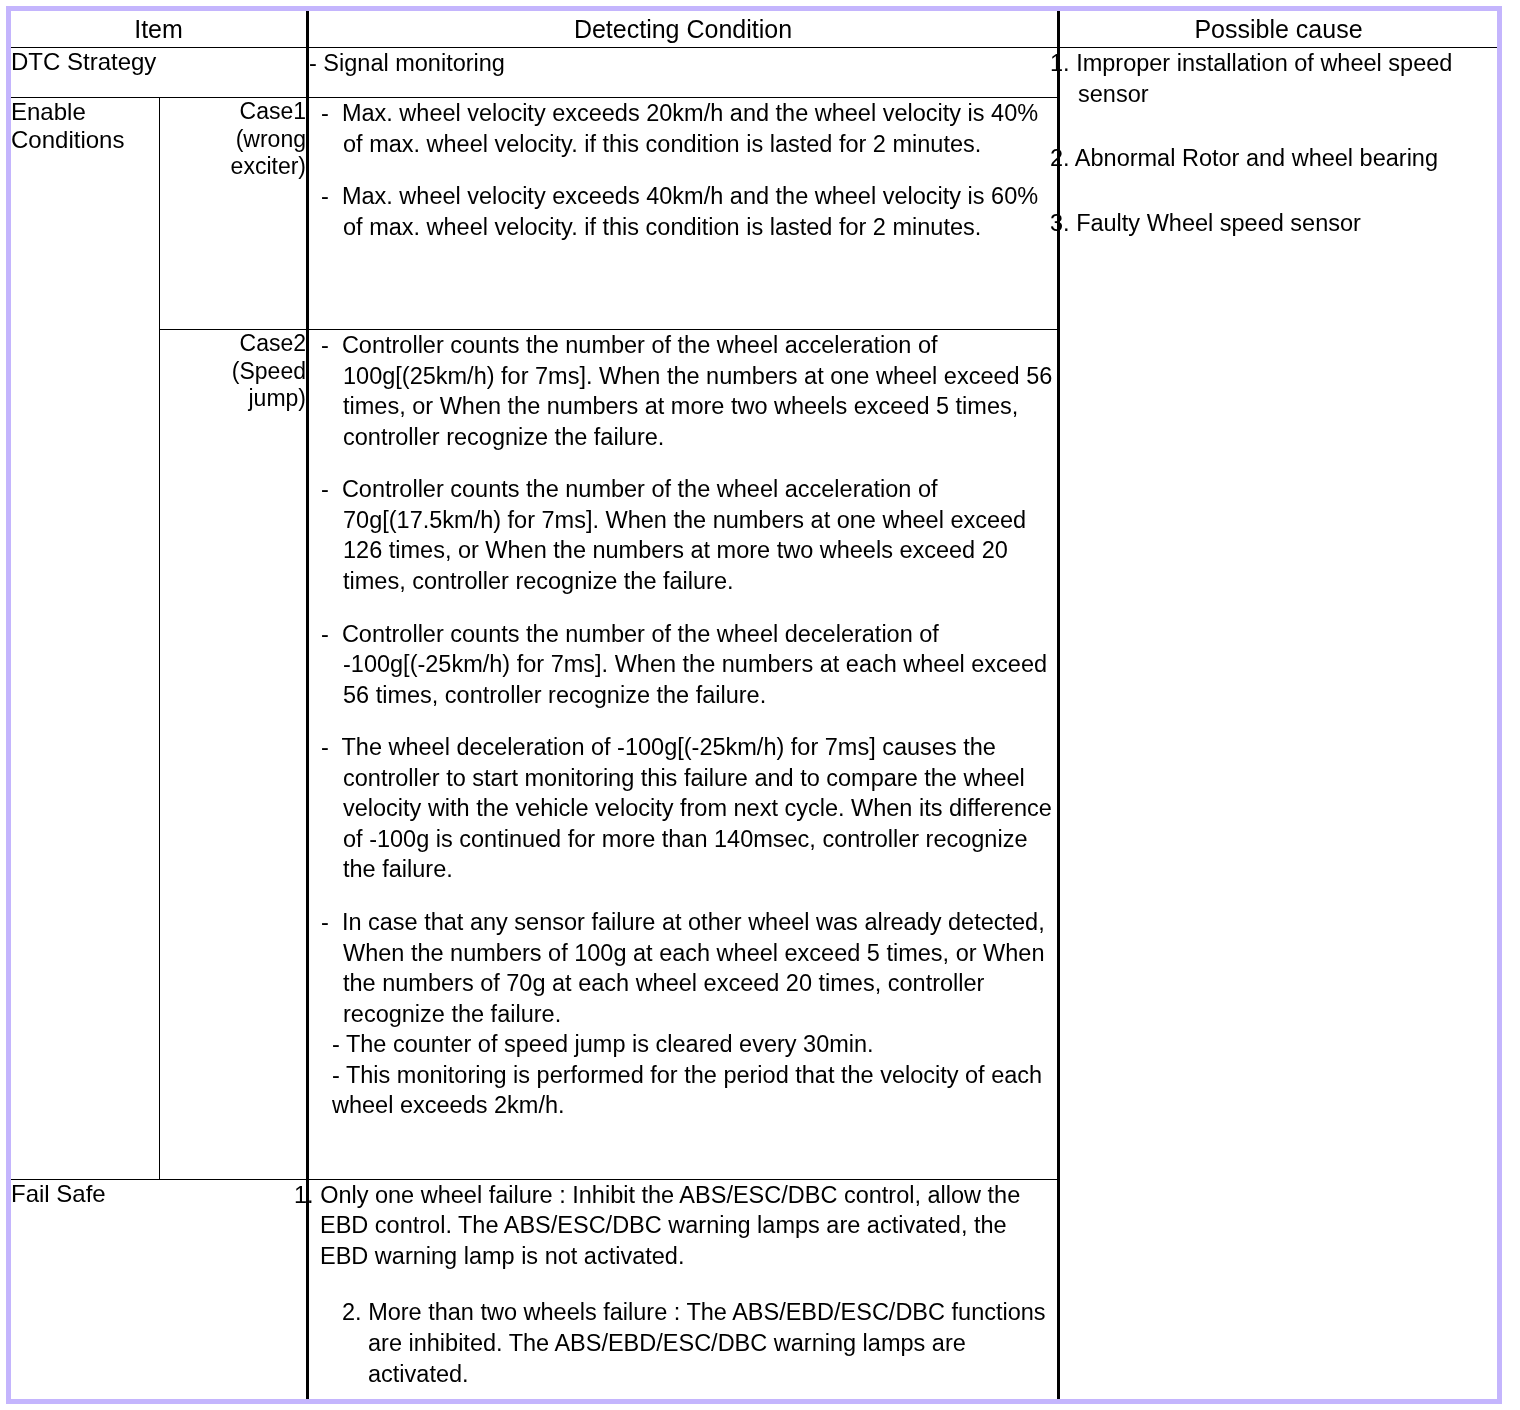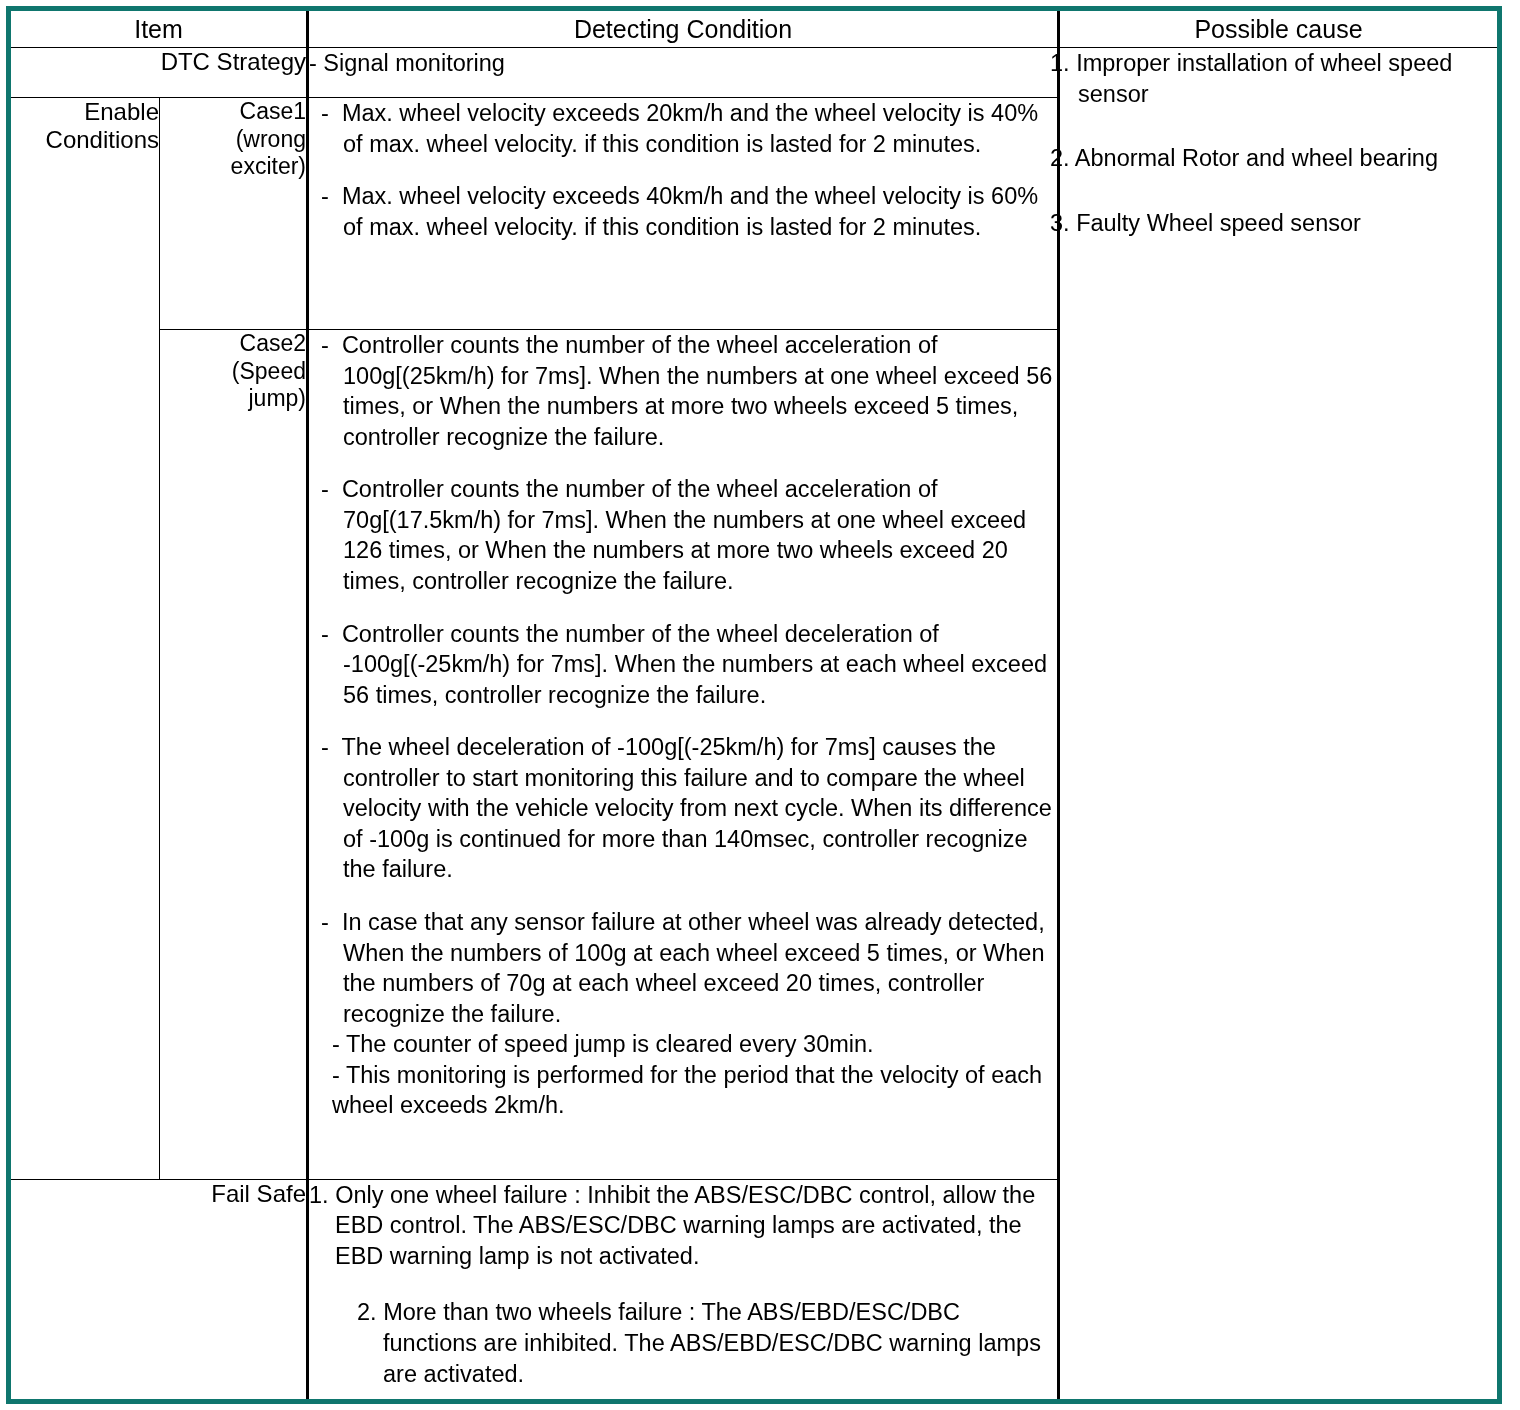--- a/index.html
+++ b/index.html
@@ -21,21 +21,21 @@
     overflow: hidden;
   }
   table.dtc {
     position: absolute;
     left: 6px;
     top: 6px;
     width: 1491px;
     height: 1398px;
     border-collapse: collapse;
     table-layout: fixed;
-    border: 5px solid #0f766e;
+    border: 5px solid #c4b5fd;
   }
   table.dtc td, table.dtc th {
     border: 1px solid #000;
     padding: 0;
     vertical-align: top;
     font-weight: normal;
     background: #fff;
   }
   
   col.c-item     { width: 151px; }
@@ -51,21 +51,21 @@
     font-weight: bold;
     height: 36px;
     line-height: 36px;
     letter-spacing: 0px;
   }
 
   
   .vsep-r { border-right: 3px solid #000 !important; }
 
   .center-mid {
-    text-align: right;
+    text-align: left;
     vertical-align: middle;
     font-size: 24px;
     line-height: 1.18;
   }
   .label-small {
     text-align: right;
     vertical-align: middle;
     font-size: 23px;
     line-height: 1.2;
   }
@@ -86,21 +86,21 @@
     margin: 0 0 22px 0;
     padding-left: 34px;
     text-indent: -22px;
     white-space: pre-wrap;
   }
   .blk:last-child { margin-bottom: 0; }
   .blk.tight { margin-bottom: 0; }
   .num {
     display: block;
     margin: 0 0 26px 0;
-    padding-left: 26px;
+    padding-left: 11px;
     text-indent: -26px;
     white-space: pre-wrap;
   }
   .num:last-child { margin-bottom: 0; margin-left: 48px; }
   .cause-item {
     display: block;
     margin: 0 0 34px 0;
     padding-left: 18px;
     text-indent: -28px;
     white-space: pre-wrap;

